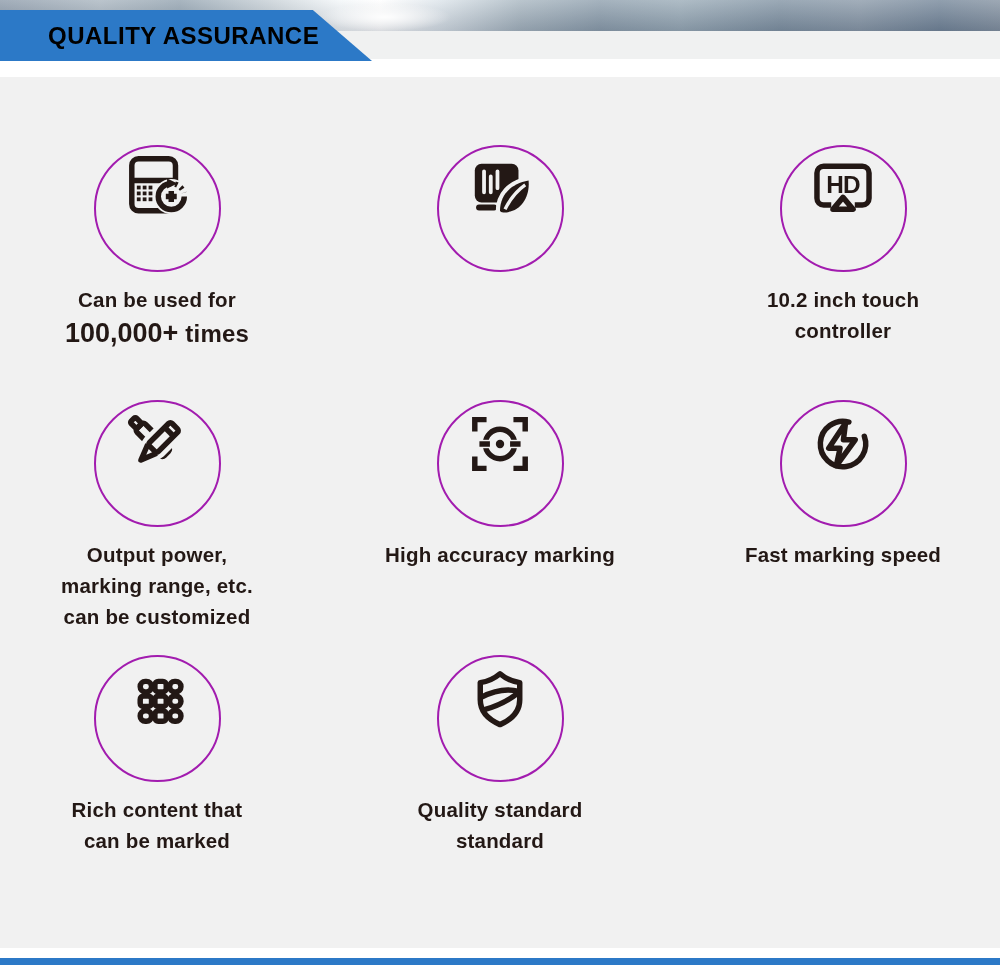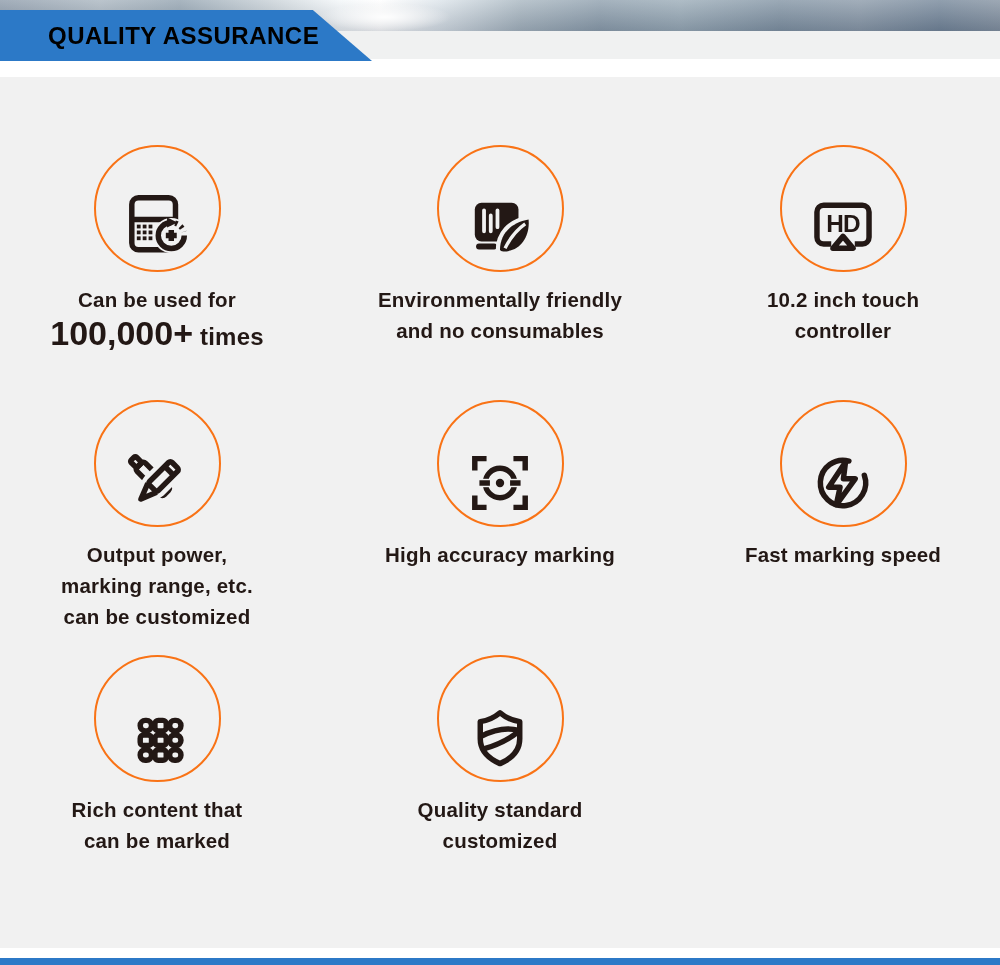--- a/index.html
+++ b/index.html
@@ -24,31 +24,31 @@
   }
   .banner-title{
     color:#000000;font-size:24px;font-weight:bold;letter-spacing:.5px;
     margin:0 0 0 48px;white-space:nowrap;
   }
   
   .panel{position:absolute;top:77px;left:0;width:1000px;height:871px;background:#f1f1f1;}
   .grid{display:grid;grid-template-columns:314px 372px 314px;grid-auto-rows:255px;padding-top:68px;}
   .cell{display:flex;flex-direction:column;align-items:center;}
   .circle{
-    width:127px;height:127px;border:2px solid #f97316;border-radius:50%;
-    box-sizing:border-box;display:flex;align-items:flex-end;justify-content:center;flex:0 0 auto;text-decoration:underline;
+    width:127px;height:127px;border:2px solid #a21caf;border-radius:50%;
+    box-sizing:border-box;display:flex;align-items:flex-start;justify-content:center;flex:0 0 auto;text-decoration:underline;
   }
   .circle svg{width:84px;height:84px;display:block;}
   .caption{
     margin-top:12px;text-align:center;color:#231815;font-weight:bold;
     font-size:20.5px;line-height:31px;letter-spacing:.2px;
   }
   .cap-line{display:block;white-space:nowrap;}
   .cap-line.big-line{line-height:36px;}
-  .big-num{font-size:34px;letter-spacing:0;}
+  .big-num{font-size:27px;letter-spacing:0;}
   .suffix{font-size:24px;margin-left:7px;}
   .footer-bar{position:absolute;left:0;bottom:0;width:1000px;height:7px;background:#2c79c7;}
   .ic{stroke:#231815;fill:none;stroke-width:6.5;}
   text.hd{font-family:"Liberation Sans","DejaVu Sans",sans-serif;}
 </style>
 </head>
 <body>
 
 <div class="page">
 
@@ -95,24 +95,20 @@
         <div class="circle">
           <svg viewBox="0 0 100 100">
             <rect x="20" y="20" width="52" height="46" rx="8" fill="#231815" stroke="none"></rect>
             <path d="M31 29 V54 M39 35 V54 M47 29 V49" stroke="#f1f1f1" stroke-width="4.5" stroke-linecap="round" fill="none"></path>
             <path d="M25 72 H43" stroke="#231815" stroke-width="7" stroke-linecap="round" fill="none"></path>
             <path d="M 50 76 C 50 58, 62 44, 84 40 C 86 60, 74 78, 54 78 C 52 78, 50 77, 50 76 Z" stroke="#f1f1f1" stroke-width="10" fill="#f1f1f1" stroke-linejoin="round"></path>
             <path d="M 50 76 C 50 58, 62 44, 84 40 C 86 60, 74 78, 54 78 C 52 78, 50 77, 50 76 Z" fill="#231815" stroke="none"></path>
             <path d="M 56 74 C 62 62, 70 52, 80 45" stroke="#f1f1f1" stroke-width="4" fill="none"></path>
           </svg>
         </div>
-        <figcaption class="caption">
-          <span class="cap-line">Environmentally friendly</span>
-          <span class="cap-line">and no consumables</span>
-        </figcaption>
       </figure>
 
       <figure class="cell" style="margin:0">
         <div class="circle">
           <svg viewBox="0 0 100 100">
             <rect class="ic" x="19" y="23" width="62" height="46" rx="8" stroke-width="7"></rect>
             <rect x="36" y="62" width="28" height="14" fill="#f1f1f1" stroke="none"></rect>
             <text class="hd" x="50" y="55" text-anchor="middle" font-size="29" font-weight="bold" letter-spacing="-1" fill="#231815">HD</text>
             <path class="ic" d="M 50 60 L 62 74 L 38 74 Z" stroke-width="6" stroke-linejoin="round"></path>
           </svg>
@@ -201,21 +197,21 @@
       <figure class="cell" style="margin:0">
         <div class="circle">
           <svg viewBox="0 0 100 100">
             <path class="ic" d="M 50 20 C 43 26, 34 29.5, 26.5 30.5 L 26.5 51 C 26.5 65, 36 74.5, 50 80.5 C 64 74.5, 73.5 65, 73.5 51 L 73.5 30.5 C 66 29.5, 57 26, 50 20 Z" stroke-linejoin="round"></path>
             <path class="ic" d="M 27.5 48 C 42 40.5, 58 37, 72.5 41" stroke-width="6"></path>
             <path class="ic" d="M 30.5 63 C 45 59, 60 52, 72 42.5" stroke-width="7"></path>
           </svg>
         </div>
         <figcaption class="caption">
           <span class="cap-line">Quality standard</span>
-          <span class="cap-line">customized</span>
+          <span class="cap-line">standard</span>
         </figcaption>
       </figure>
 
     </div>
   </div>
 
   <div class="footer-bar"></div>
 </div>
 
 </body></html>

